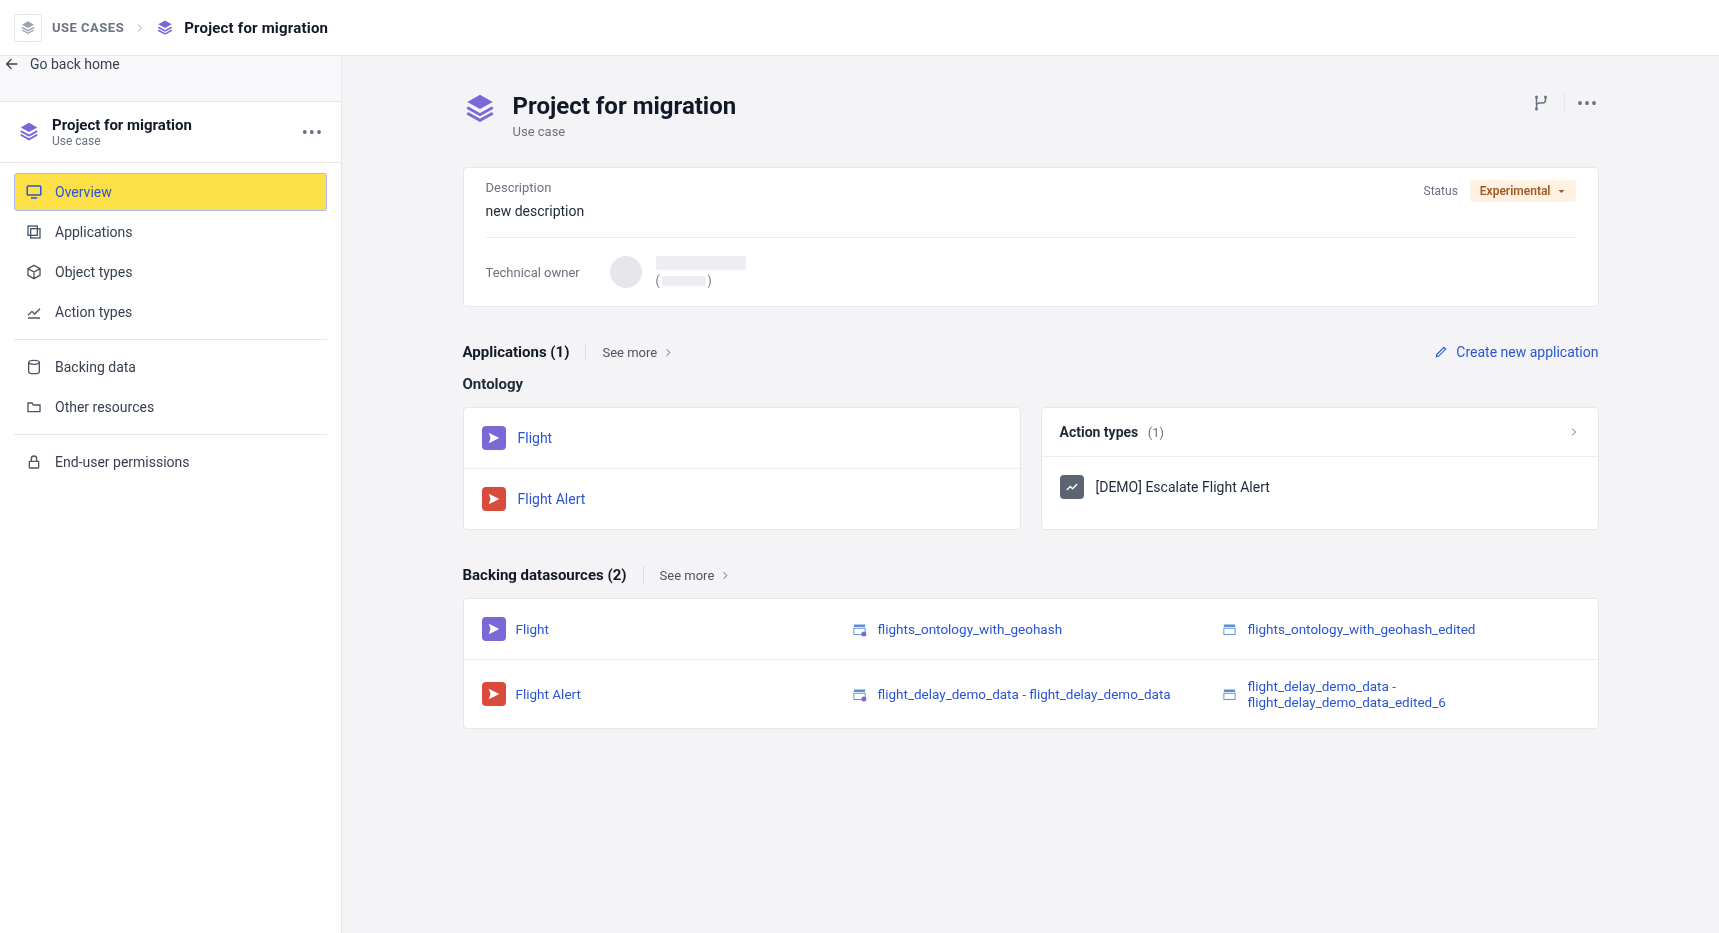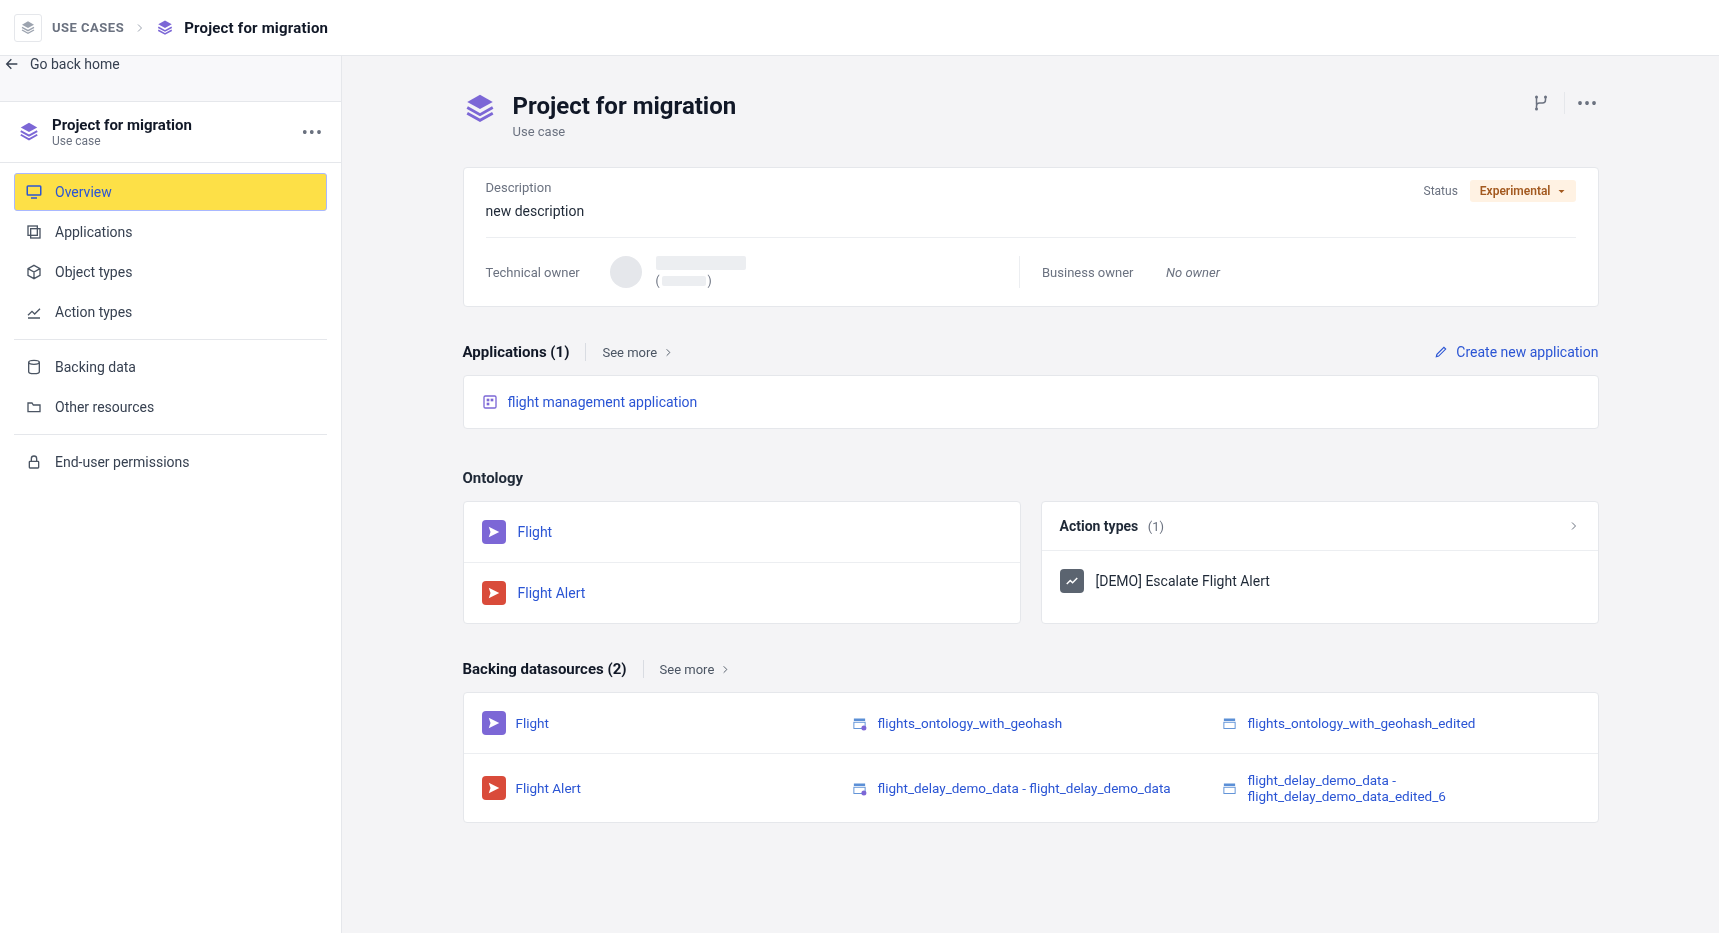--- a/index.html
+++ b/index.html
@@ -409,56 +409,39 @@
         </div>
         <div class="owners-row">
           <div class="owner-cell">
             <div class="owner-lbl">Technical owner</div>
             <div class="avatar-circle"></div>
             <div>
               <div class="owner-name-redacted"></div>
               <div class="owner-paren">( <span class="redact"></span> )</div>
             </div>
           </div>
-          <div class="owner-cell">
-            <div class="owner-lbl">Business owner</div>
-            <div class="no-owner">No owner</div>
-          </div>
         </div>
       </div>
 
       <div class="section-head">
         <span class="title">Applications (1)</span>
         <span class="divider"></span>
         <span class="seemore">
           <span>See more</span>
           <svg width="11" height="11" viewBox="0 0 24 24">
               <use href="#chev-right-g"></use>
             </svg>
         </span>
         <span class="spacer"></span>
         <span class="create-link">
           <svg width="14" height="14" viewBox="0 0 24 24">
               <path d="M4 20 L8 19 L20 7 L17 4 L5 16 Z" fill="none" stroke="currentColor" stroke-width="2"></path>
             </svg>
           <span>Create new application</span>
         </span>
-      </div>
-      <div class="panel" style="margin-bottom:40px;">
-        <div class="listpanel-row">
-          <span style="color:#7c67d6;">
-            <svg width="16" height="16" viewBox="0 0 24 24">
-                <rect x="3" y="3" width="18" height="18" rx="2" fill="none" stroke="currentColor" stroke-width="2"></rect>
-                <rect x="7" y="7" width="4" height="4" fill="currentColor"></rect>
-                <rect x="13" y="7" width="4" height="4" fill="currentColor"></rect>
-                <rect x="7" y="13" width="4" height="4" fill="currentColor"></rect>
-              </svg>
-          </span>
-          <span class="link-text">flight management application</span>
-        </div>
       </div>
 
       <div class="ontology-label">Ontology</div>
       <div class="ontology-grid">
         <div class="ont-card">
           <div>
             <div class="ont-row">
               <div class="type-icon purple">
                 <svg width="14" height="14" viewBox="0 0 24 24">
                     <path d="M21 12 L3 3 L6 12 L3 21 Z" fill="currentColor"></path>

